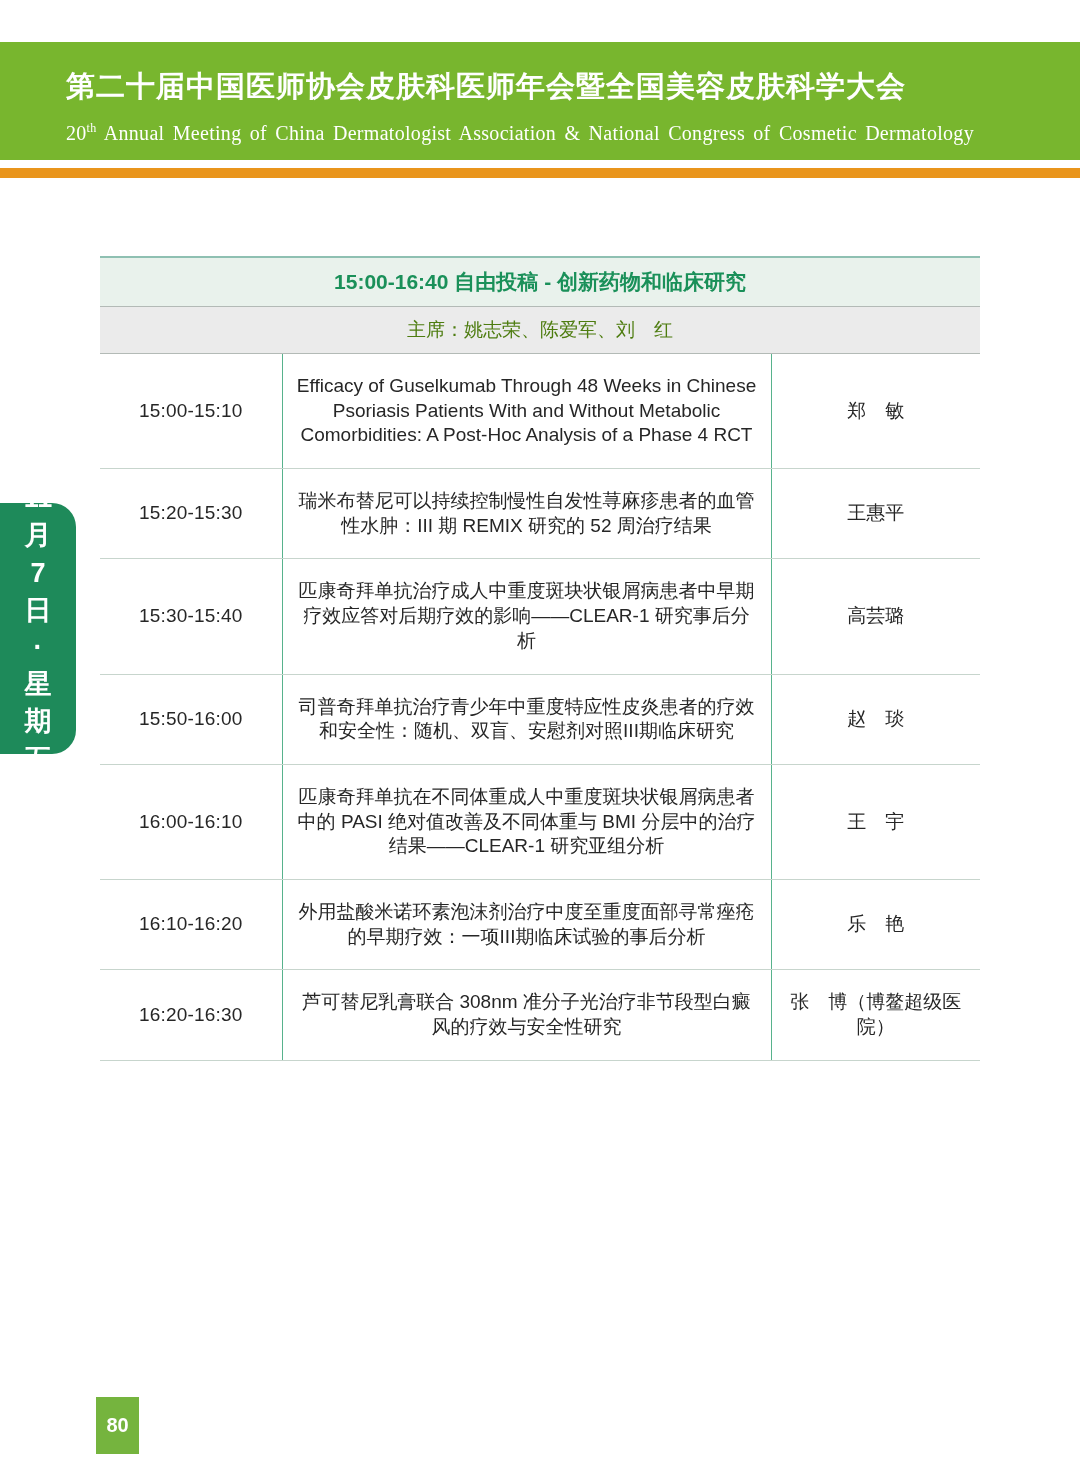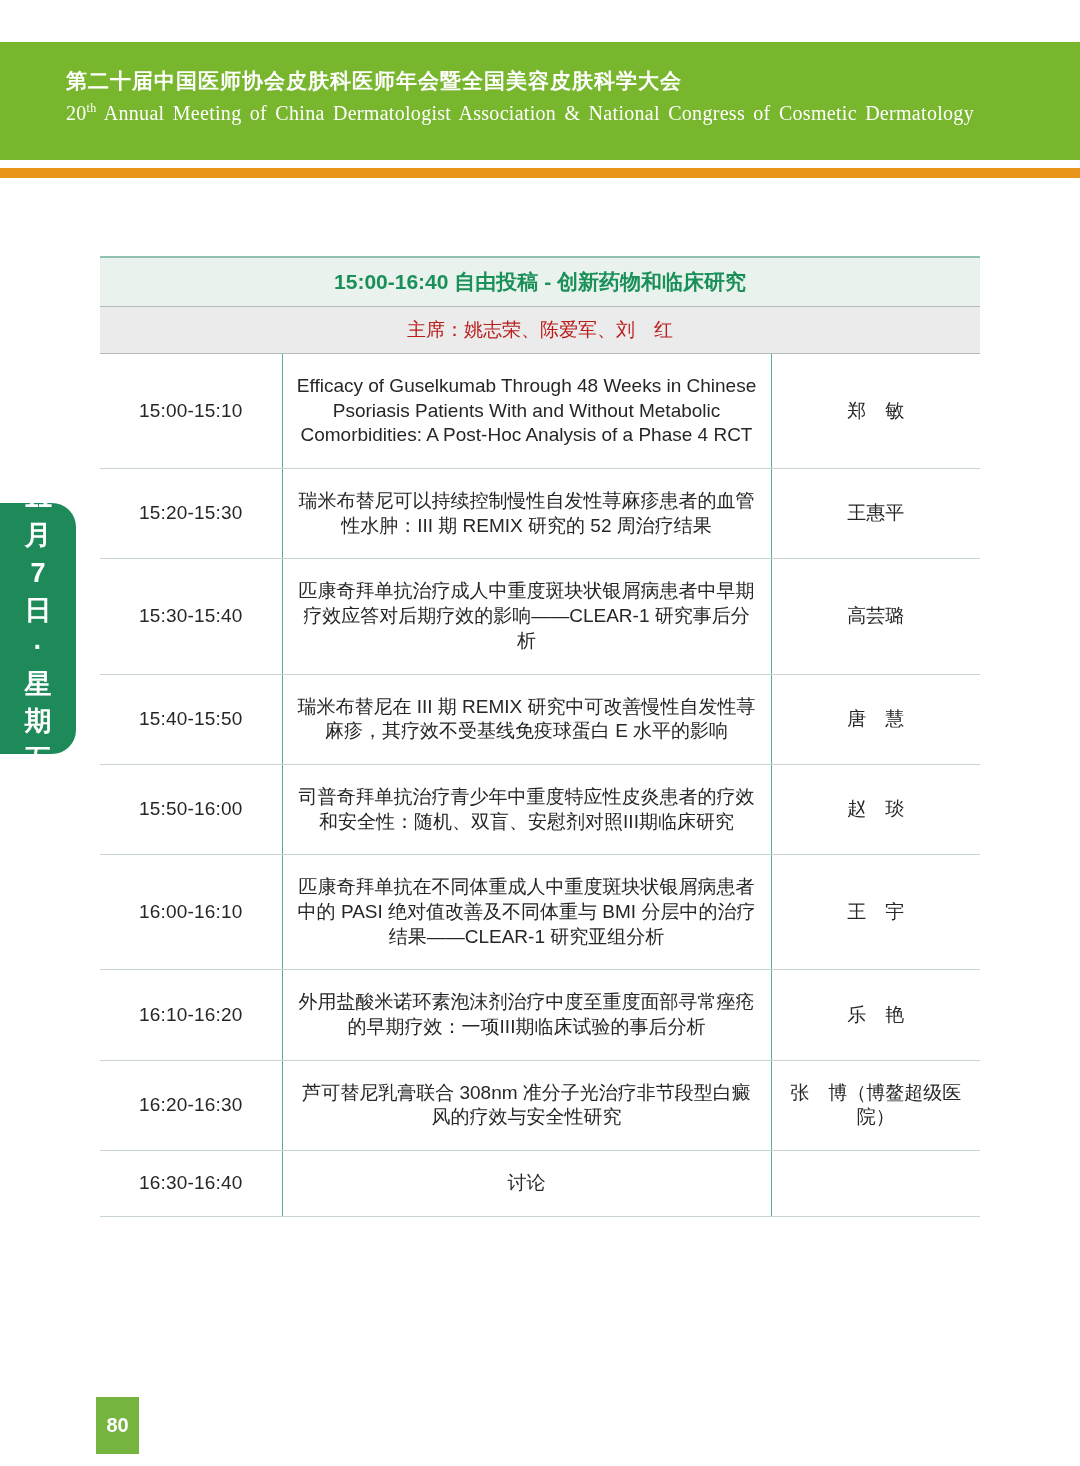--- a/index.html
+++ b/index.html
@@ -15,28 +15,28 @@
   
   .banner {
     position: absolute; left: 0; top: 42px;
     width: 1080px; height: 118px;
     background: #78b62e;
     box-sizing: border-box;
     padding: 26px 0 0 66px;
   }
   .banner-cn {
     color: #ffffff;
-    font-size: 21px;
+    font-size: 29px;
     font-weight: bold;
     letter-spacing: 1px;
     line-height: 1.25;
     white-space: nowrap;
   }
   .banner-en {
-    margin-top: 7px;
+    margin-top: 17px;
     color: #ffffff;
     font-family: "Liberation Serif", serif;
     font-size: 20px;
     letter-spacing: 0.3px;
     word-spacing: 3px;
     white-space: nowrap;
   }
   .banner-en sup { font-size: 12px; }
 
   .orange-bar {
@@ -81,21 +81,21 @@
     color: #1a9059;
     font-size: 21px;
     font-weight: bold;
     text-align: center;
     padding: 10px 6px;
     border-bottom: 1px solid #b3bab6;
     margin-top: 28px;
   }
   tr.chair-row th {
     background: #ebebeb;
-    color: #b91c1c;
+    color: #4d7c0f;
     font-size: 19px;
     font-weight: normal;
     text-align: center;
     padding: 10px 6px;
     border-bottom: 1px solid #b3bab6;
   }
   tbody td {
     font-size: 19px;
     line-height: 1.3;
     text-align: center;
@@ -171,48 +171,38 @@
     <td class="time-cell">15:20-15:30</td>
     <td class="title-cell">瑞米布替尼可以持续控制慢性自发性荨麻疹患者的血管性水肿：III 期 REMIX 研究的 52 周治疗结果</td>
     <td class="speaker-cell">王惠平</td>
   </tr>
           <tr>
     <td class="time-cell">15:30-15:40</td>
     <td class="title-cell">匹康奇拜单抗治疗成人中重度斑块状银屑病患者中早期疗效应答对后期疗效的影响——CLEAR-1 研究事后分析</td>
     <td class="speaker-cell">高芸璐</td>
   </tr>
           <tr>
-    <td class="time-cell">15:40-15:50</td>
-    <td class="title-cell">瑞米布替尼在 III 期 REMIX 研究中可改善慢性自发性荨麻疹，其疗效不受基线免疫球蛋白 E 水平的影响</td>
-    <td class="speaker-cell">唐　慧</td>
-  </tr>
-          <tr>
     <td class="time-cell">15:50-16:00</td>
     <td class="title-cell">司普奇拜单抗治疗青少年中重度特应性皮炎患者的疗效和安全性：随机、双盲、安慰剂对照III期临床研究</td>
     <td class="speaker-cell">赵　琰</td>
   </tr>
           <tr>
     <td class="time-cell">16:00-16:10</td>
     <td class="title-cell">匹康奇拜单抗在不同体重成人中重度斑块状银屑病患者中的 PASI 绝对值改善及不同体重与 BMI 分层中的治疗结果——CLEAR-1 研究亚组分析</td>
     <td class="speaker-cell">王　宇</td>
   </tr>
           <tr>
     <td class="time-cell">16:10-16:20</td>
     <td class="title-cell">外用盐酸米诺环素泡沫剂治疗中度至重度面部寻常痤疮的早期疗效：一项III期临床试验的事后分析</td>
     <td class="speaker-cell">乐　艳</td>
   </tr>
           <tr>
     <td class="time-cell">16:20-16:30</td>
     <td class="title-cell">芦可替尼乳膏联合 308nm 准分子光治疗非节段型白癜风的疗效与安全性研究</td>
     <td class="speaker-cell">张　博（博鳌超级医院）</td>
   </tr>
-          <tr>
-    <td class="time-cell">16:30-16:40</td>
-    <td class="title-cell">讨论</td>
-    <td class="speaker-cell"></td>
-  </tr>
         </tbody>
     </table>
   </section>
 
   <div class="page-badge">80</div>
 
 </div>
 
 </body></html>

